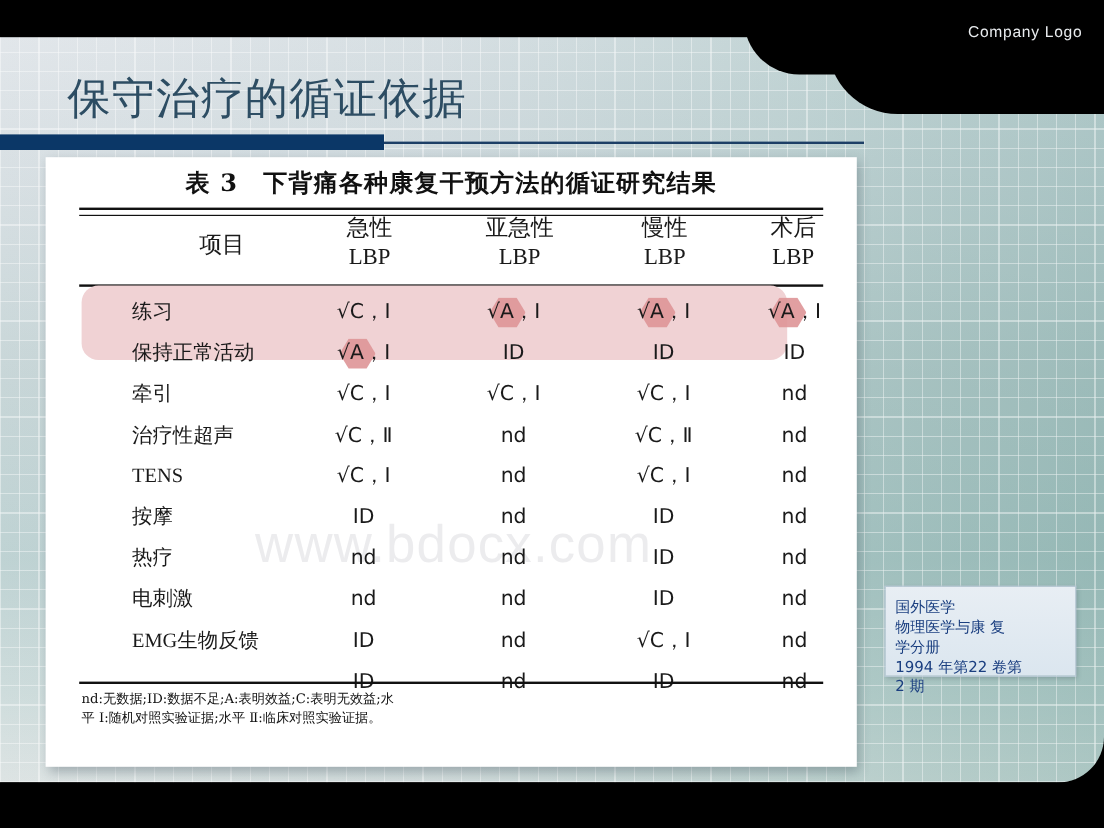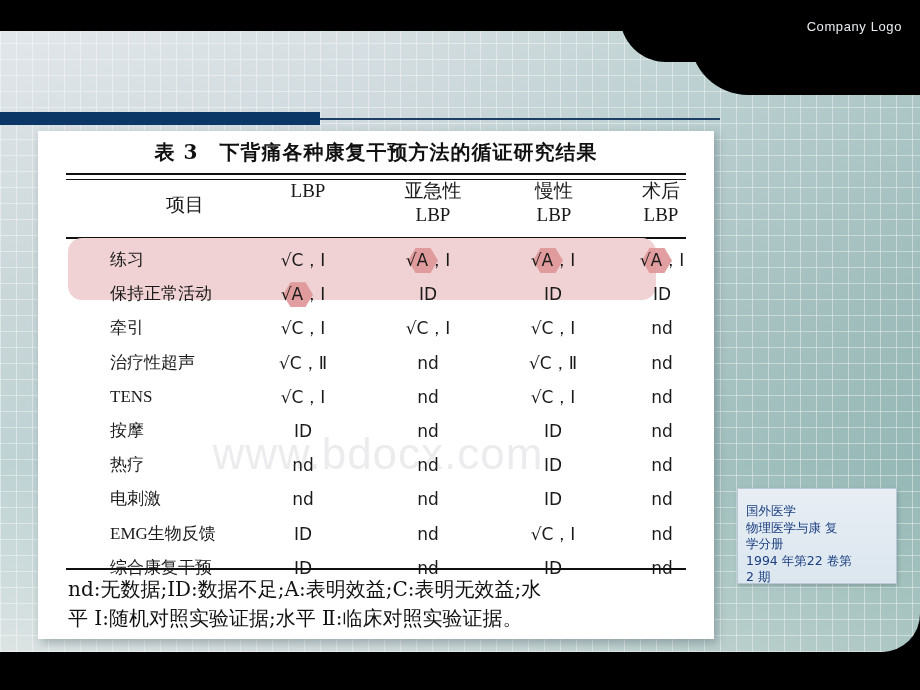--- a/index.html
+++ b/index.html
@@ -121,64 +121,66 @@
 
   
   .hex{
     position:absolute;width:30px;height:27px;background:#de9597;
     clip-path:polygon(25% 4%,75% 4%,100% 50%,75% 96%,25% 96%,0% 50%);
     opacity:.9;
   }
 
   .footnote{
     position:absolute;left:30px;top:444px;width:618px;
-    font-size:20px;color:#111;line-height:1.45;
+    font-size:11px;color:#111;line-height:1.45;
     font-family:"DejaVu Serif","Liberation Serif",serif;
   }
 
   
   .cite{
-    position:absolute;left:737px;top:488px;width:160px;height:96px;
+    position:absolute;left:737px;top:488px;width:160px;height:76px;
     background:linear-gradient(180deg,#e8eef4 0%, #dbe6ef 100%);
     border:1px solid #b9c8d6;
     box-shadow:1px 2px 4px rgba(30,50,60,.25);
-    padding:14px 8px;box-sizing:border-box;
+    padding:9px 8px;box-sizing:border-box;
     font-family:"DejaVu Sans","Liberation Sans",sans-serif;
     font-size:12.5px;color:#1b3f80;line-height:1.32;
   }
 </style>
 </head>
 <body>
 
 <div class="slide">
 
   <div class="bg-plate"></div>
   <div class="bg-grid"></div>
   <div class="top-black"></div>
   <div class="top-black-right"></div>
   <div class="top-black-right2"></div>
   <div class="bottom-black"></div>
 
   <div class="logo">Company Logo</div>
 
+  <div class="title">保守治疗的循证依据</div>
   <div class="rule-thin"></div>
   <div class="rule-thick"></div>
 
   <div class="card">
     <div class="card-inner">
 
       <div class="tbl-title">表 3　下背痛各种康复干预方法的循证研究结果</div>
 
       <div class="hr-double" style="top:42px"></div>
 
       <div class="thead">
         <div class="th" style="left:92px;top:16px;width:110px">
           <div>项目</div>
         </div>
         <div class="th" style="left:210px;top:2px;width:120px">
+          <div>急性</div>
           <div>LBP</div>
         </div>
         <div class="th" style="left:330px;top:2px;width:130px">
           <div>亚急性</div>
           <div>LBP</div>
         </div>
         <div class="th" style="left:456px;top:2px;width:120px">
           <div>慢性</div>
           <div>LBP</div>
         </div>
@@ -256,21 +258,20 @@
             <div class="cell v chk" style="left: 624px;">nd</div>
           </div>
           <div class="row">
             <div class="cell label">EMG生物反馈</div>
             <div class="cell v chk" style="left: 265px;">ID</div>
             <div class="cell v chk" style="left: 390px;">nd</div>
             <div class="cell v chk" style="left: 515px;">√C，I</div>
             <div class="cell v chk" style="left: 624px;">nd</div>
           </div>
           <div class="row">
-            <div class="cell label">综合康复干预</div>
             <div class="cell v chk" style="left: 265px;">ID</div>
             <div class="cell v chk" style="left: 390px;">nd</div>
             <div class="cell v chk" style="left: 515px;">ID</div>
             <div class="cell v chk" style="left: 624px;">nd</div>
           </div>
         </div>
 
       <div class="hr-single" style="top:437px"></div>
 
       <div class="footnote">

